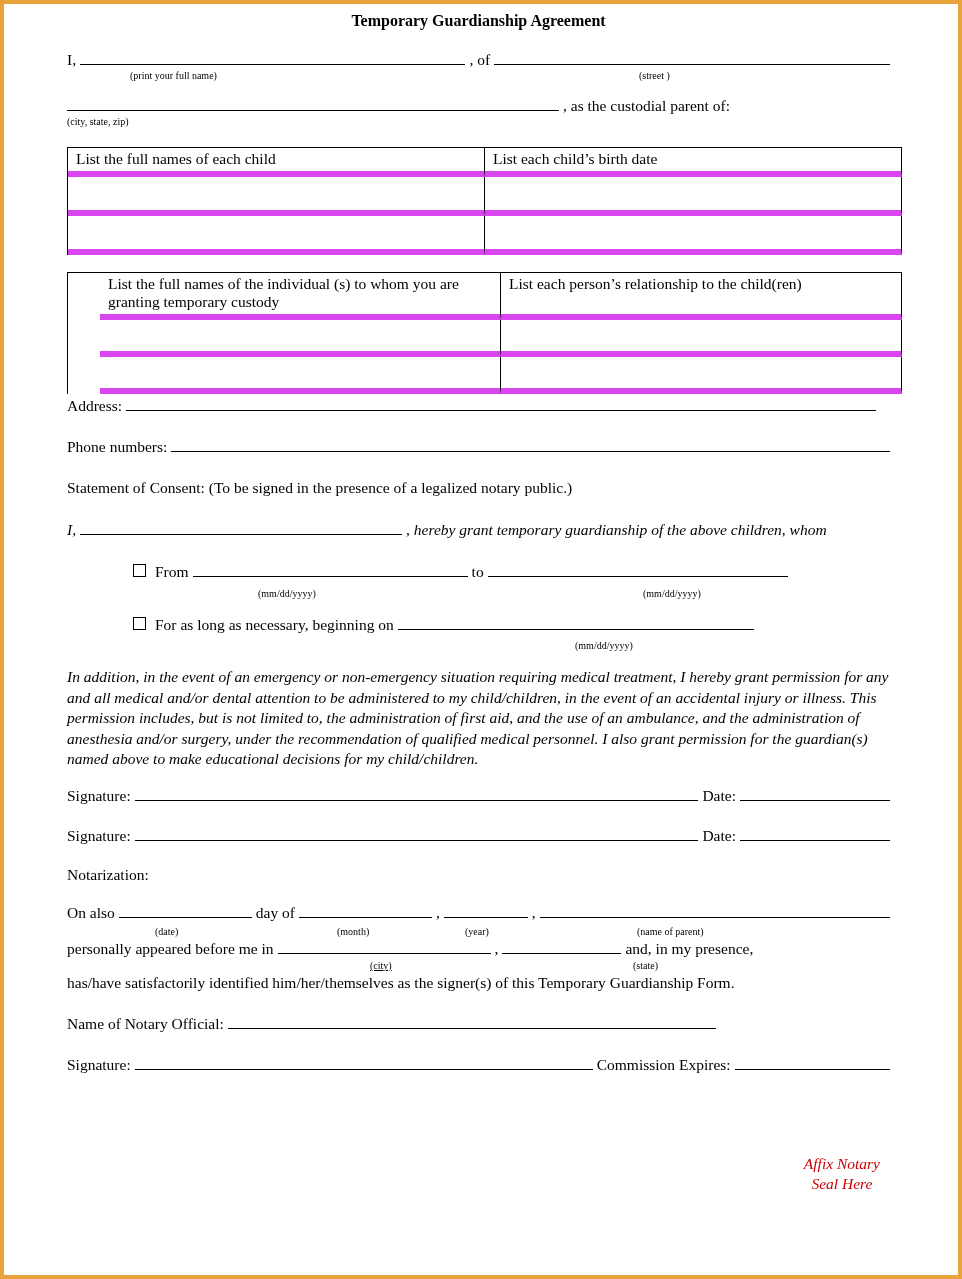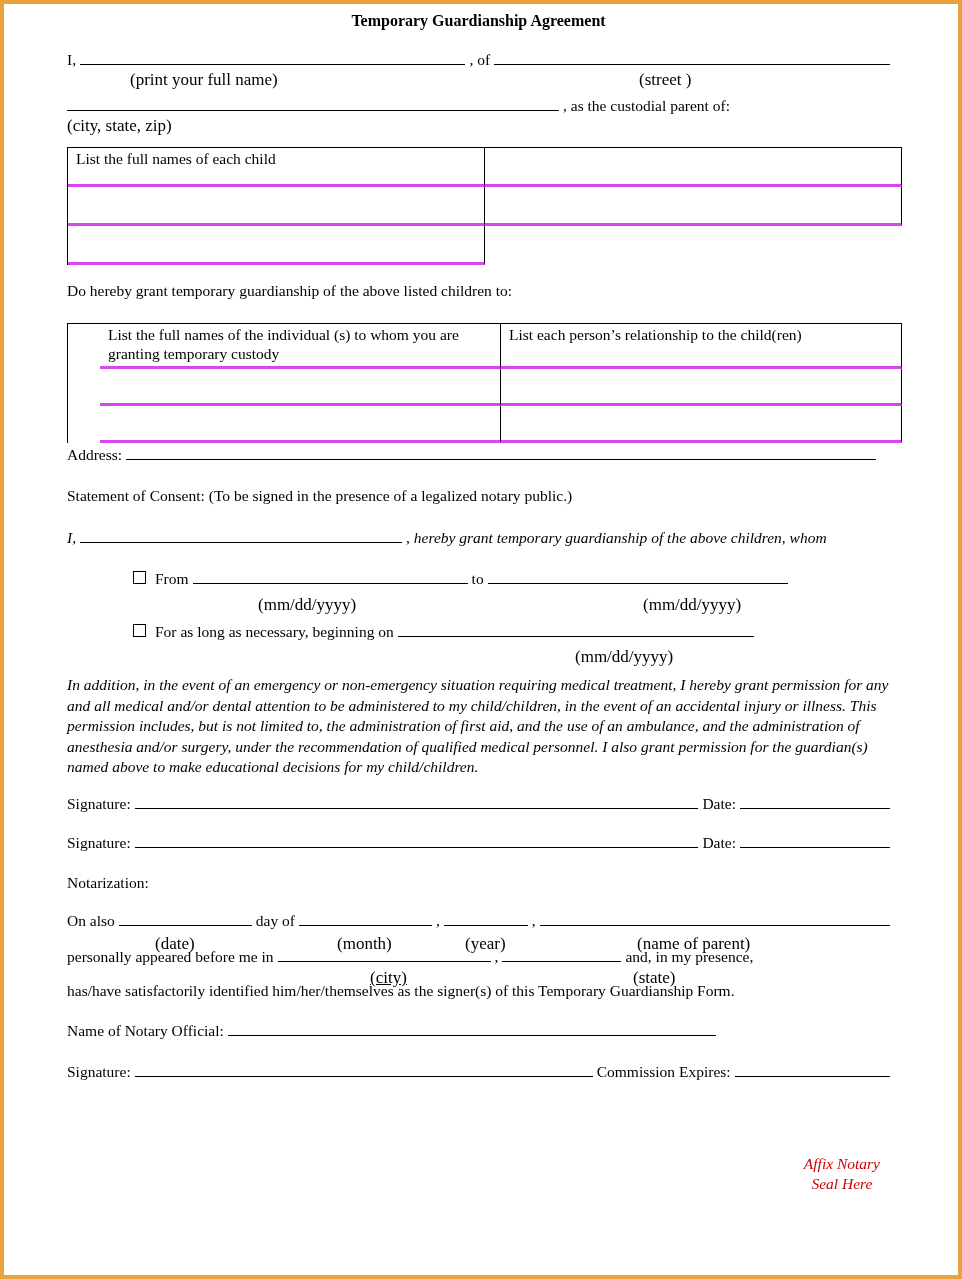--- a/index.html
+++ b/index.html
@@ -12,26 +12,26 @@
     color:#000;
     overflow:hidden;
   }
   .page { position:relative; padding:8px 68px 0 63px; height:100%; }
   .title { font-size:16px; font-weight:bold; text-align:center; margin-bottom:21px; }
   .line { display:flex; align-items:baseline; column-gap:4px; line-height:1.15; }
   .t { white-space:pre; flex:0 0 auto; }
   .bl { border-bottom:1px solid #000; height:2px; flex:0 0 auto; }
   .fill { flex:1 1 0%; }
   .row { position:relative; }
-  .cap { position:absolute; top:19px; font-size:17px; white-space:pre; }
+  .cap { position:absolute; top:19px; font-size:10px; white-space:pre; }
   .b { font-weight:normal; }
   .it { font-style:italic; }
   .cb { width:13px; height:13px; border:1px solid #000; flex:0 0 auto; margin-right:5px; }
   .tbl { display:grid; grid-template-columns:1fr 1fr; border-top:1px solid #000; border-left:1px solid #000; width:calc(100% + 12px); }
-  .cell { border-right:1px solid #000; border-bottom:3px solid #d946ef; padding:2px 8px 3px; line-height:1.18; }
+  .cell { border-right:1px solid #000; border-bottom:6px solid #d946ef; padding:2px 8px 3px; line-height:1.18; }
   .r39 { height:39px; }
   .r37 { height:37px; }
   .para { font-style:italic; line-height:20.5px; }
   .affix { position:absolute; top:1150px; right:78px; color:var(--accent-red,#CC0000);
            font-style:italic; text-align:center; line-height:20px; }
 </style>
 </head>
 <body style="--border-color: #E8A33C; --accent-red: #CC0000;">
 
 <div class="page">
@@ -52,49 +52,51 @@
   <div class="row" style="margin-bottom:32px;">
     <div class="line">
       <span class="bl" style="width:492px;"></span>
       <span class="t">, as the custodial parent of:</span>
     </div>
     <span class="cap" style="left:0px;">(city, state, zip)</span>
   </div>
 
   <div class="tbl" style="margin-bottom:17px;">
     <div class="cell">List the full names of each child</div>
-    <div class="cell r39"></div>
-    <div class="cell r39"></div>
-    <div class="cell r39"></div>
-    <div class="cell r39"></div>
-  </div>
-
-  <div class="row" style="margin-bottom:24px;">
-    <div class="line">
-        <span class="t">Do hereby grant temporary guardianship of the above listed children to:</span>
-      </div>
-  </div>
+    <div class="cell">List each child’s birth date</div>
+    <div class="cell r39"></div>
+    <div class="cell r39"></div>
+    <div class="cell r39"></div>
+    <div class="cell r39"></div>
+  </div>
+
 
   <div class="tbl" style="margin-bottom:3px;padding-left:32px;">
     <div class="cell">List the full names of the individual (s) to whom you are granting temporary custody</div>
     <div class="cell">List each person’s relationship to the child(ren)</div>
     <div class="cell r37"></div>
     <div class="cell r37"></div>
     <div class="cell r37"></div>
     <div class="cell r37"></div>
   </div>
 
 
   <div class="row" style="margin-bottom:23px;">
     <div class="line">
       <span class="t">Address:</span>
       <span class="bl fill" style="margin-right:14px;"></span>
     </div>
   </div>
 
+  <div class="row" style="margin-bottom:23px;">
+    <div class="line">
+      <span class="t">Phone numbers:</span>
+      <span class="bl fill"></span>
+    </div>
+  </div>
 
   <div class="row" style="margin-bottom:24px;">
     <div class="line">
       <span class="t b">Statement of Consent:</span>
       <span class="t">(To be signed in the presence of a legalized notary public.)</span>
     </div>
   </div>
 
   <div class="row it" style="margin-bottom:24px;">
     <div class="line">

